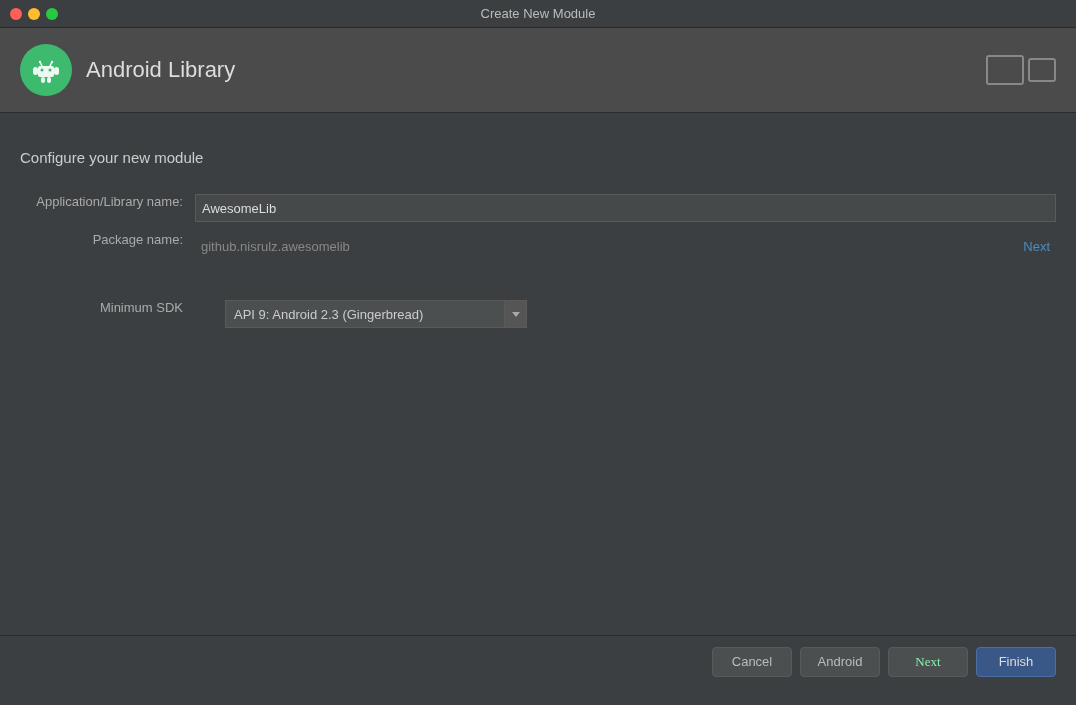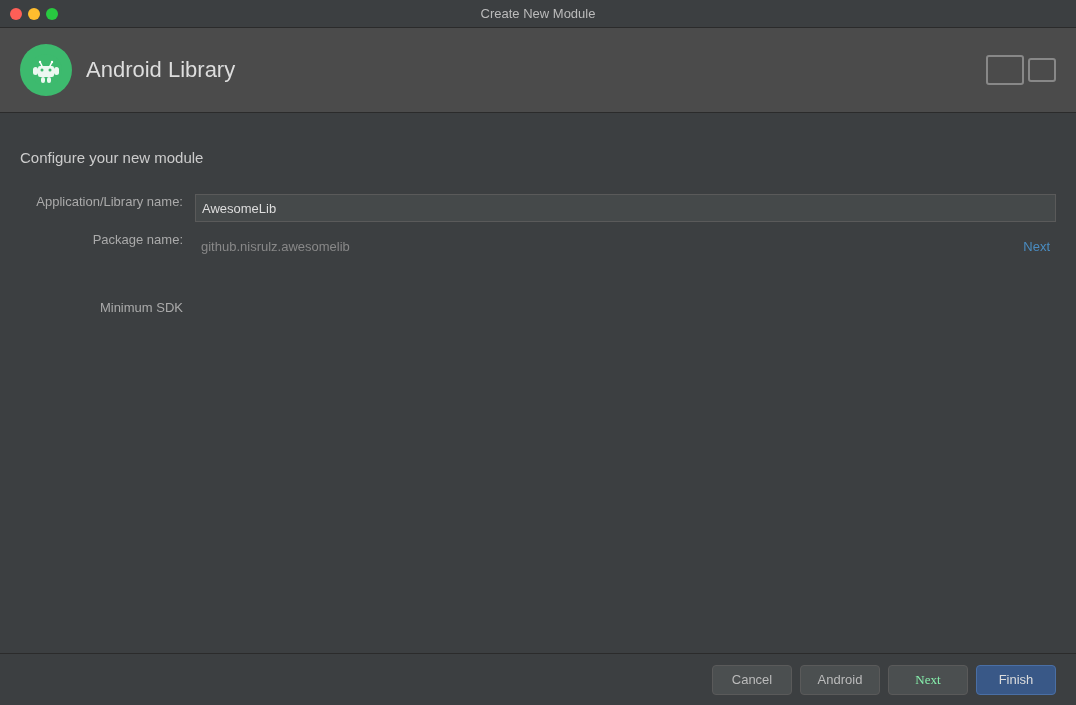--- a/index.html
+++ b/index.html
@@ -195,21 +195,21 @@
     .dropdown-arrow {
       width: 0;
       height: 0;
       border-left: 4px solid transparent;
       border-right: 4px solid transparent;
       border-top: 5px solid #aaa;
     }
 
     .footer {
       position: absolute;
-      bottom: 0;
+      bottom: 18px;
       left: 0;
       right: 0;
       height: 52px;
       background: #3c3f41;
       border-top: 1px solid #2b2b2b;
       display: flex;
       align-items: center;
       justify-content: flex-end;
       padding: 0 20px;
       gap: 8px;
@@ -297,20 +297,28 @@
     <div class="form-row">
       <label class="form-label">Package name:</label>
       <div class="package-value">
         <span>github.nisrulz.awesomelib</span>
         <a class="edit-link">Next</a>
       </div>
     </div>
 
     <div class="sdk-section form-row">
       <label class="form-label">Minimum SDK</label>
+      <div class="sdk-dropdown-wrapper">
+        <select class="sdk-dropdown">
+          <option>API 9: Android 2.3 (Gingerbread)</option>
+        </select>
+        <div class="dropdown-arrow-btn">
+          <div class="dropdown-arrow"></div>
+        </div>
+      </div>
     </div>
   </div>
 </div>
 
 <div class="footer">
   <button class="btn">Cancel</button>
   <button class="btn">Android</button>
   <button class="btn" disabled="">Next</button>
   <button class="btn btn-primary">Finish</button>
 </div>

